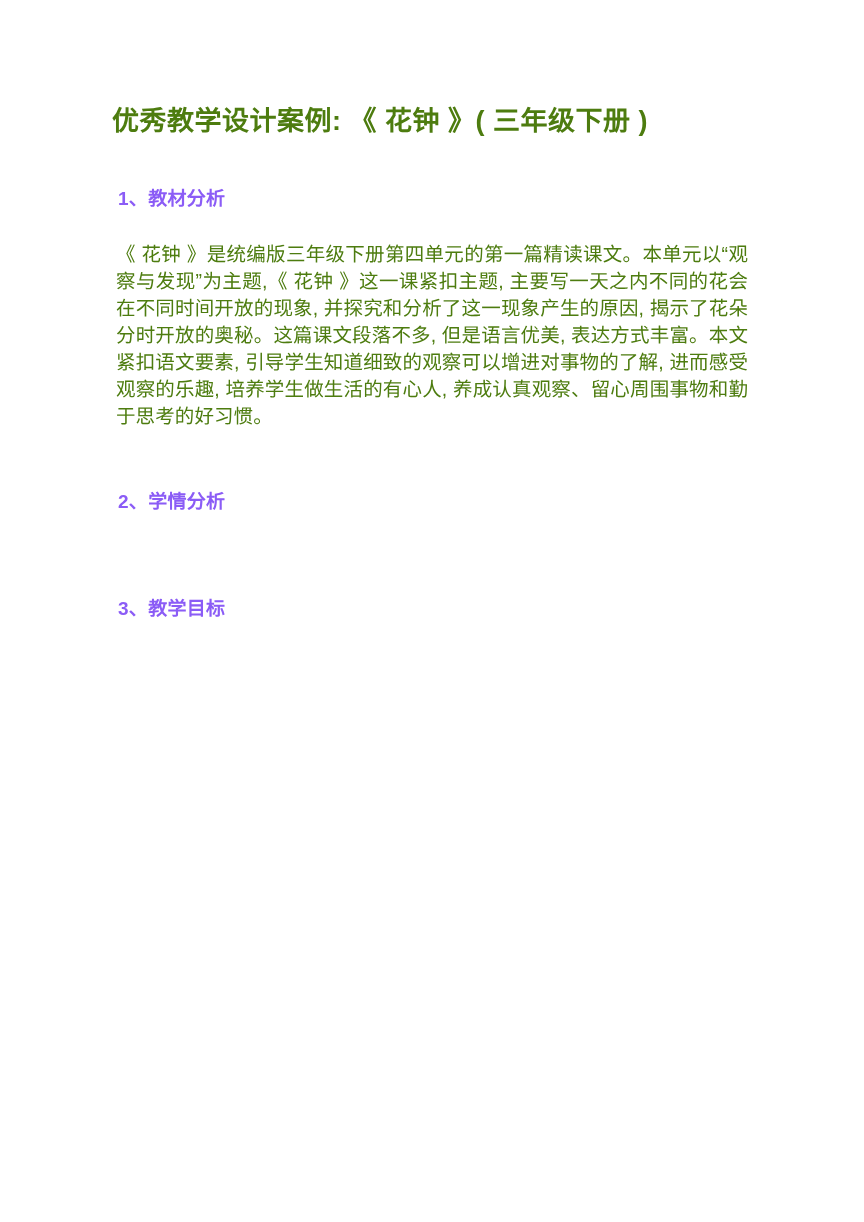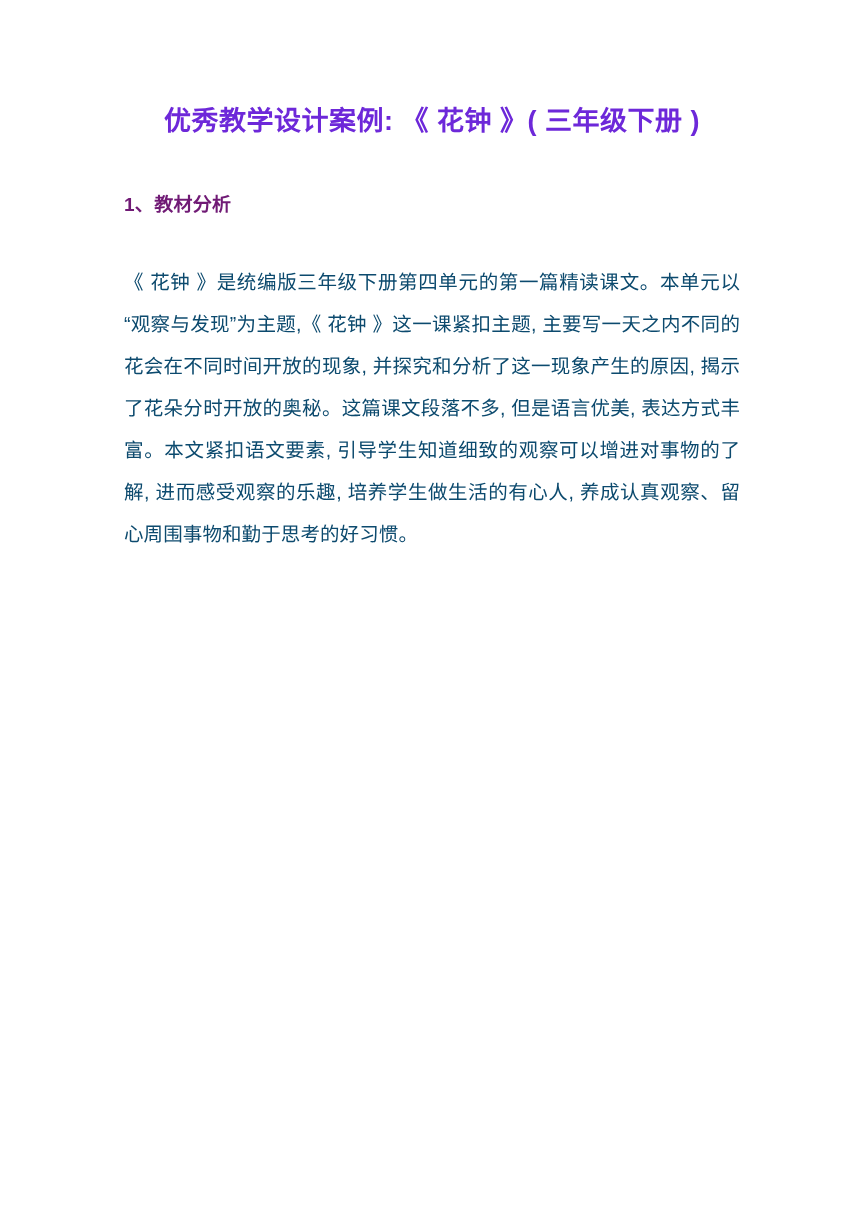--- a/index.html
+++ b/index.html
@@ -29,41 +29,41 @@
     left: 112px;
     top: 0;
     width: 640px;
   }
 
   .doc-title {
     margin: 0;
     padding-top: 104px;
     font-size: 27px;
     font-weight: bold;
-    color: #6d28d9;
-    text-align: center;
+    color: #4d7c0f;
+    text-align: left;
     letter-spacing: 0.5px;
     line-height: 1.3;
     white-space: nowrap;
   }
 
   .section-heading {
-    margin: 12px;
+    margin: 6px;
     font-size: 19px;
     font-weight: bold;
-    color: #701a75;
+    color: #8b5cf6;
     line-height: 1.4;
     letter-spacing: 0.3px;
   }
 
   .body-text {
-    margin: 12px;
+    margin: 4px;
     font-size: 19.5px;
-    color: #0c4a6e;
-    line-height: 42px;
+    color: #4d7c0f;
+    line-height: 27px;
     text-align: justify;
     text-justify: inter-ideograph;
     letter-spacing: 0.1px;
   }
 
   
   .gap-title-to-s1 { height: 41px; }
   .gap-h1-to-p1    { height: 18px; }
   .gap-p1-to-s2    { height: 49px; }
   .gap-h2-to-p2    { height: 18px; }
@@ -81,24 +81,26 @@
     <div class="gap-title-to-s1"></div>
 
     <h2 class="section-heading">1、教材分析</h2>
 
     <div class="gap-h1-to-p1"></div>
 
     <p class="body-text">《 花钟 》是统编版三年级下册第四单元的第一篇精读课文。本单元以“观察与发现”为主题,《 花钟 》这一课紧扣主题, 主要写一天之内不同的花会在不同时间开放的现象, 并探究和分析了这一现象产生的原因, 揭示了花朵分时开放的奥秘。这篇课文段落不多, 但是语言优美, 表达方式丰富。本文紧扣语文要素, 引导学生知道细致的观察可以增进对事物的了解, 进而感受观察的乐趣, 培养学生做生活的有心人, 养成认真观察、留心周围事物和勤于思考的好习惯。</p>
 
     <div class="gap-p1-to-s2"></div>
 
+    <h2 class="section-heading">2、学情分析</h2>
 
     <div class="gap-h2-to-p2"></div>
 
 
     <div class="gap-p2-to-s3"></div>
 
+    <h2 class="section-heading">3、教学目标</h2>
 
     <div class="gap-h3-to-p3"></div>
 
 
   </div>
 </div>
 
 </body></html>

